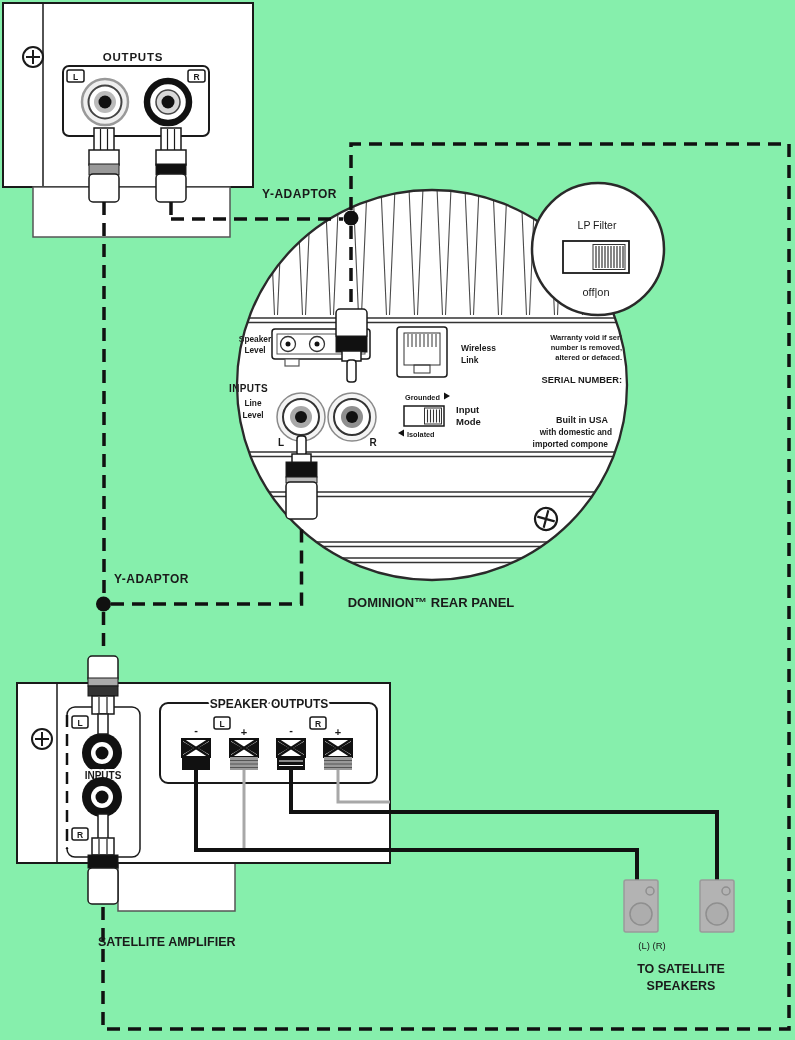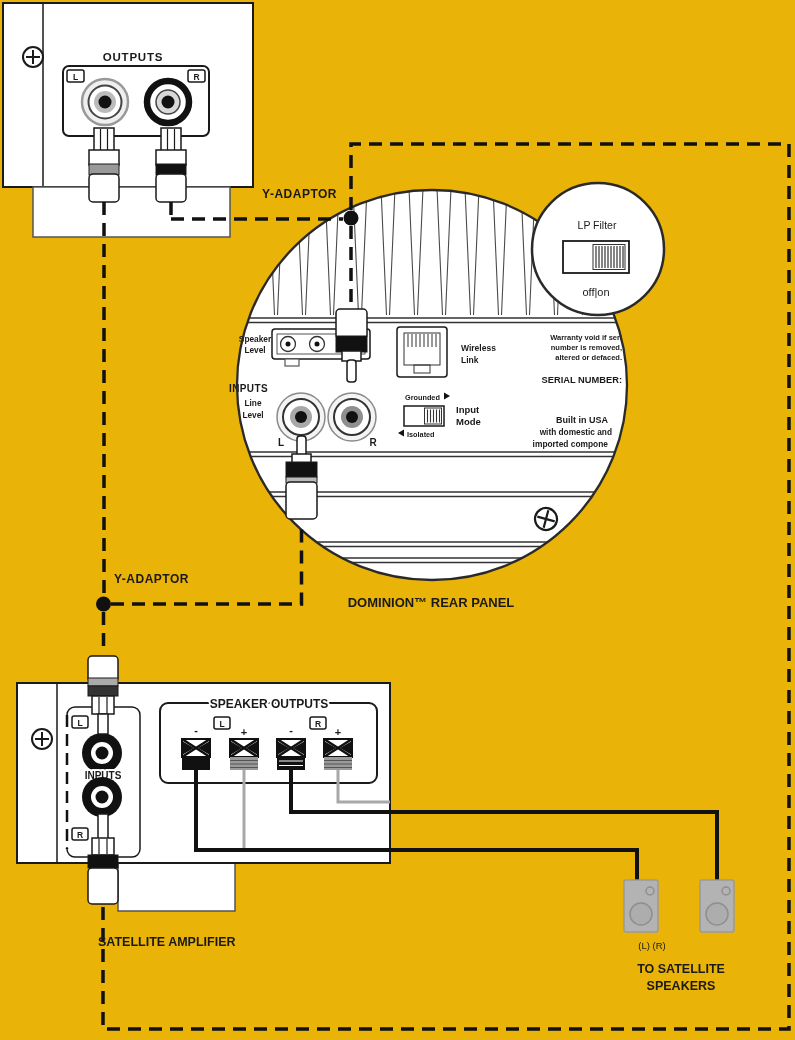--- a/index.html
+++ b/index.html
@@ -1,16 +1,16 @@
 <!DOCTYPE html>
 <html><head>
 <meta charset="utf-8">
 <style>
   html,body{margin:0;padding:0;background:#fff;}
-  .stage{position:relative;width:795px;height:1040px;background:#eab308;overflow:hidden;}
+  .stage{position:relative;width:795px;height:1040px;background:#86efac;overflow:hidden;}
   svg text{font-family:"Liberation Sans","DejaVu Sans",sans-serif;fill:#1a1a1a;}
   .b{font-weight:bold;}
   .halo{paint-order:stroke;stroke:#fff;stroke-width:4px;stroke-linejoin:round;}
   .outline{fill:#fff;stroke:#1a1a1a;stroke-width:2;}
   .thin{fill:#fff;stroke:#1a1a1a;stroke-width:1.5;}
 </style>
 </head>
 <body>
 
 <div class="stage">

